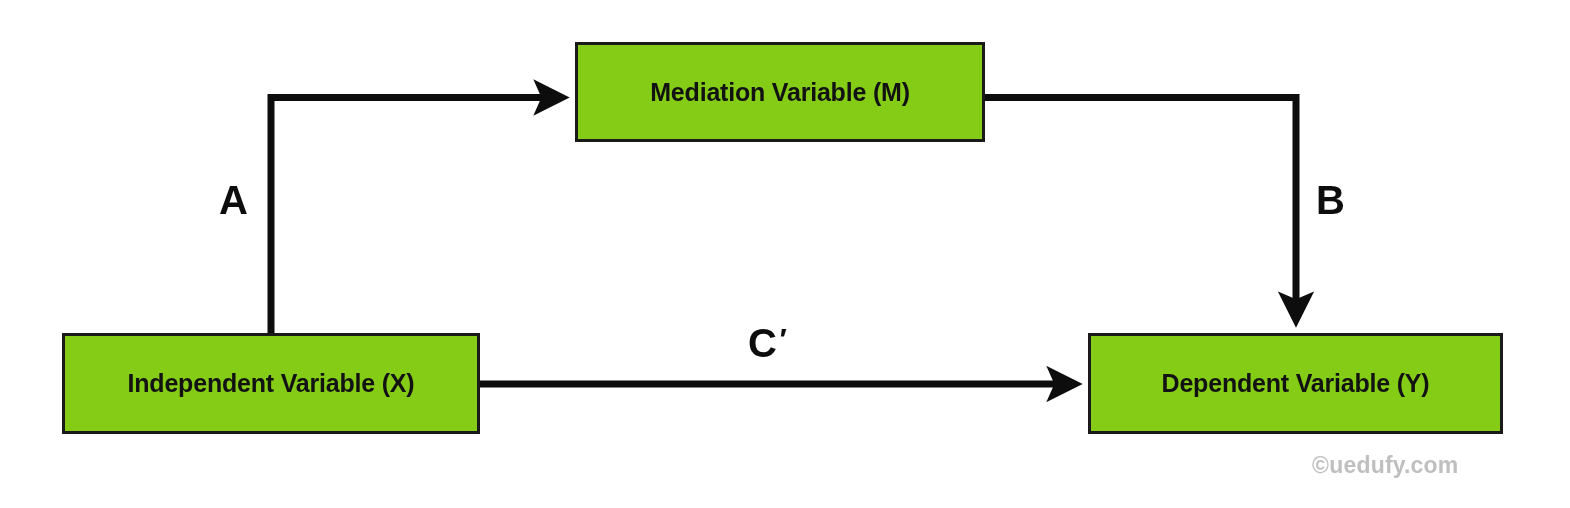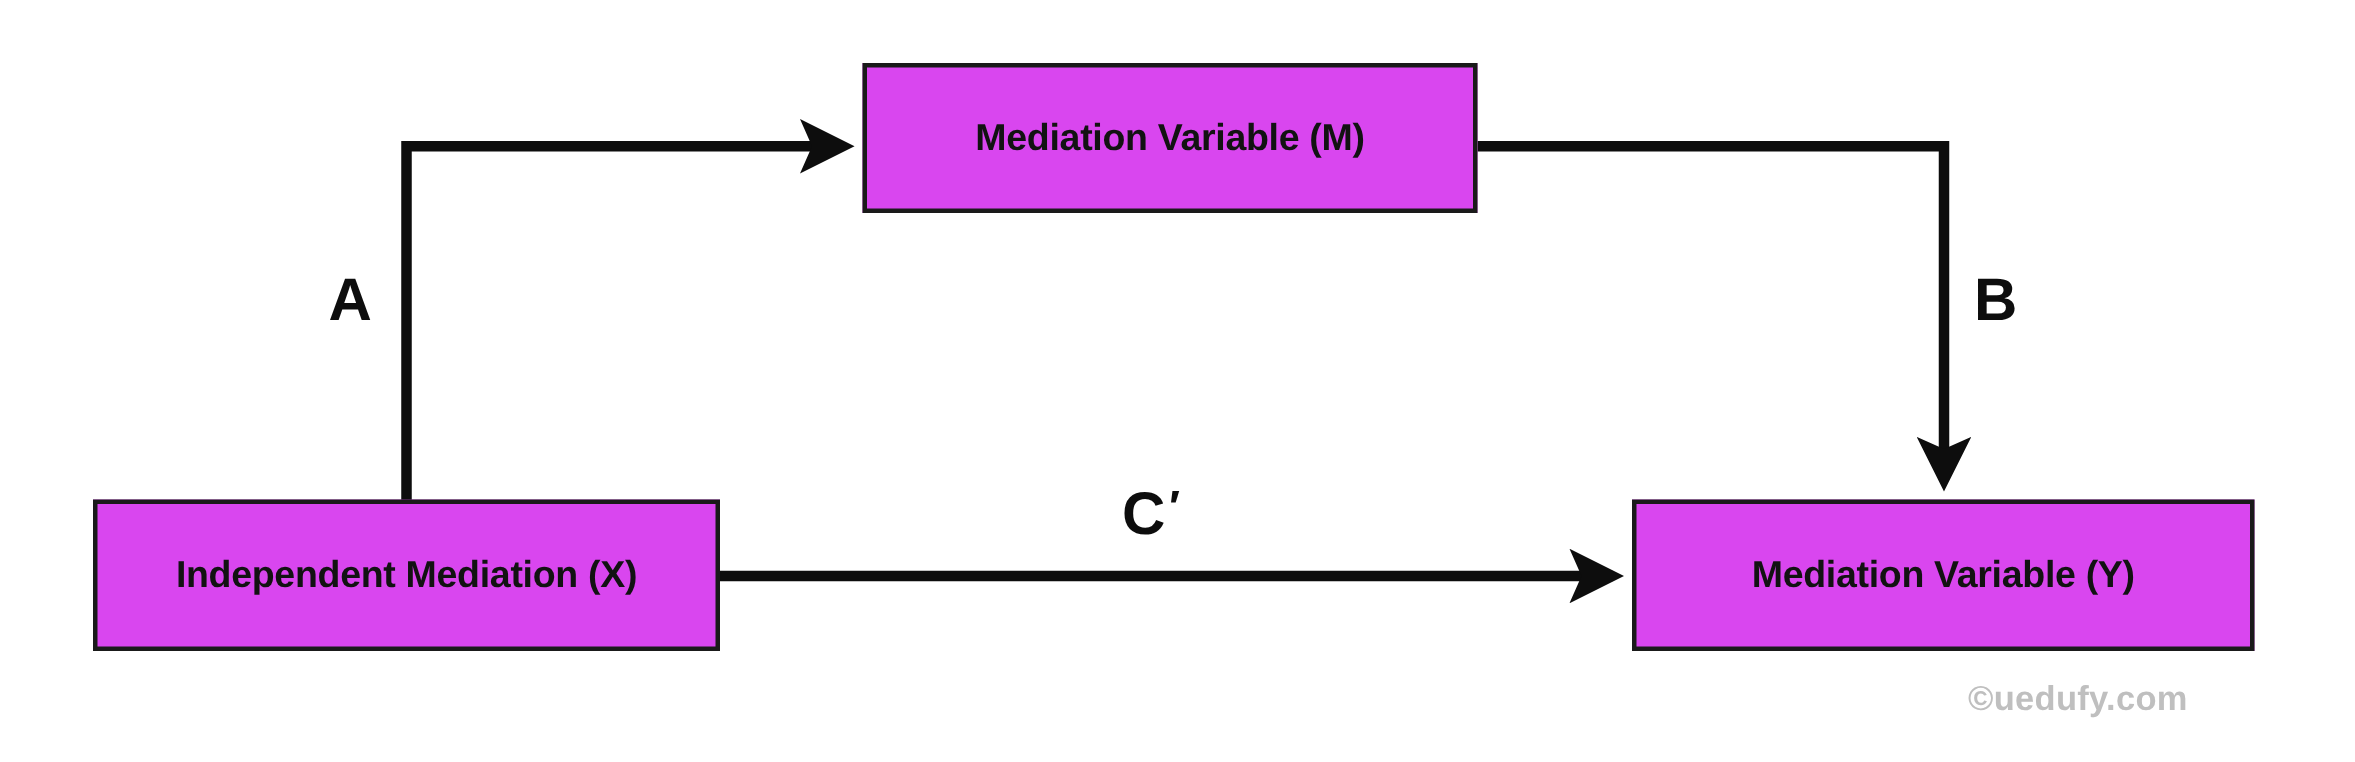--- a/index.html
+++ b/index.html
@@ -14,21 +14,21 @@
   #canvas {
     position: relative;
     width: 1570px;
     height: 508px;
     background: #ffffff;
     overflow: hidden;
   }
   .node {
     position: absolute;
     box-sizing: border-box;
-    background: #d946ef;
+    background: #84cc16;
     border: 3px solid #1a1a1a;
     display: flex;
     align-items: center;
     justify-content: center;
     z-index: 3;
   }
   .node-label {
     font-family: "Liberation Sans", "DejaVu Sans", sans-serif;
     font-weight: bold;
     font-size: 25px;
@@ -103,29 +103,29 @@
     </defs>
 
     <path d="M 271,335 L 271,97.5 L 562,97.5" fill="none" stroke="#0d0d0d" stroke-width="7" stroke-linecap="butt" stroke-linejoin="miter" marker-end="url(#arrowhead)"></path>
 
     <path d="M 985,97.5 L 1296,97.5 L 1296,320" fill="none" stroke="#0d0d0d" stroke-width="7" stroke-linecap="butt" stroke-linejoin="miter" marker-end="url(#arrowhead)"></path>
 
     <path d="M 480,384 L 1075,384" fill="none" stroke="#0d0d0d" stroke-width="7" stroke-linecap="butt" stroke-linejoin="miter" marker-end="url(#arrowhead)"></path>
   </svg>
 
   <div class="node" id="node-x">
-    <span class="node-label">Independent Mediation (X)</span>
+    <span class="node-label">Independent Variable (X)</span>
   </div>
 
   <div class="node" id="node-m">
     <span class="node-label">Mediation Variable (M)</span>
   </div>
 
   <div class="node" id="node-y">
-    <span class="node-label">Mediation Variable (Y)</span>
+    <span class="node-label">Dependent Variable (Y)</span>
   </div>
 
   <div class="edge-label" id="label-a">A</div>
 
   <div class="edge-label" id="label-b">B</div>
 
   <div class="edge-label" id="label-c"><span>C</span><span class="prime">′</span></div>
 
   <div id="watermark">©uedufy.com</div>
 

